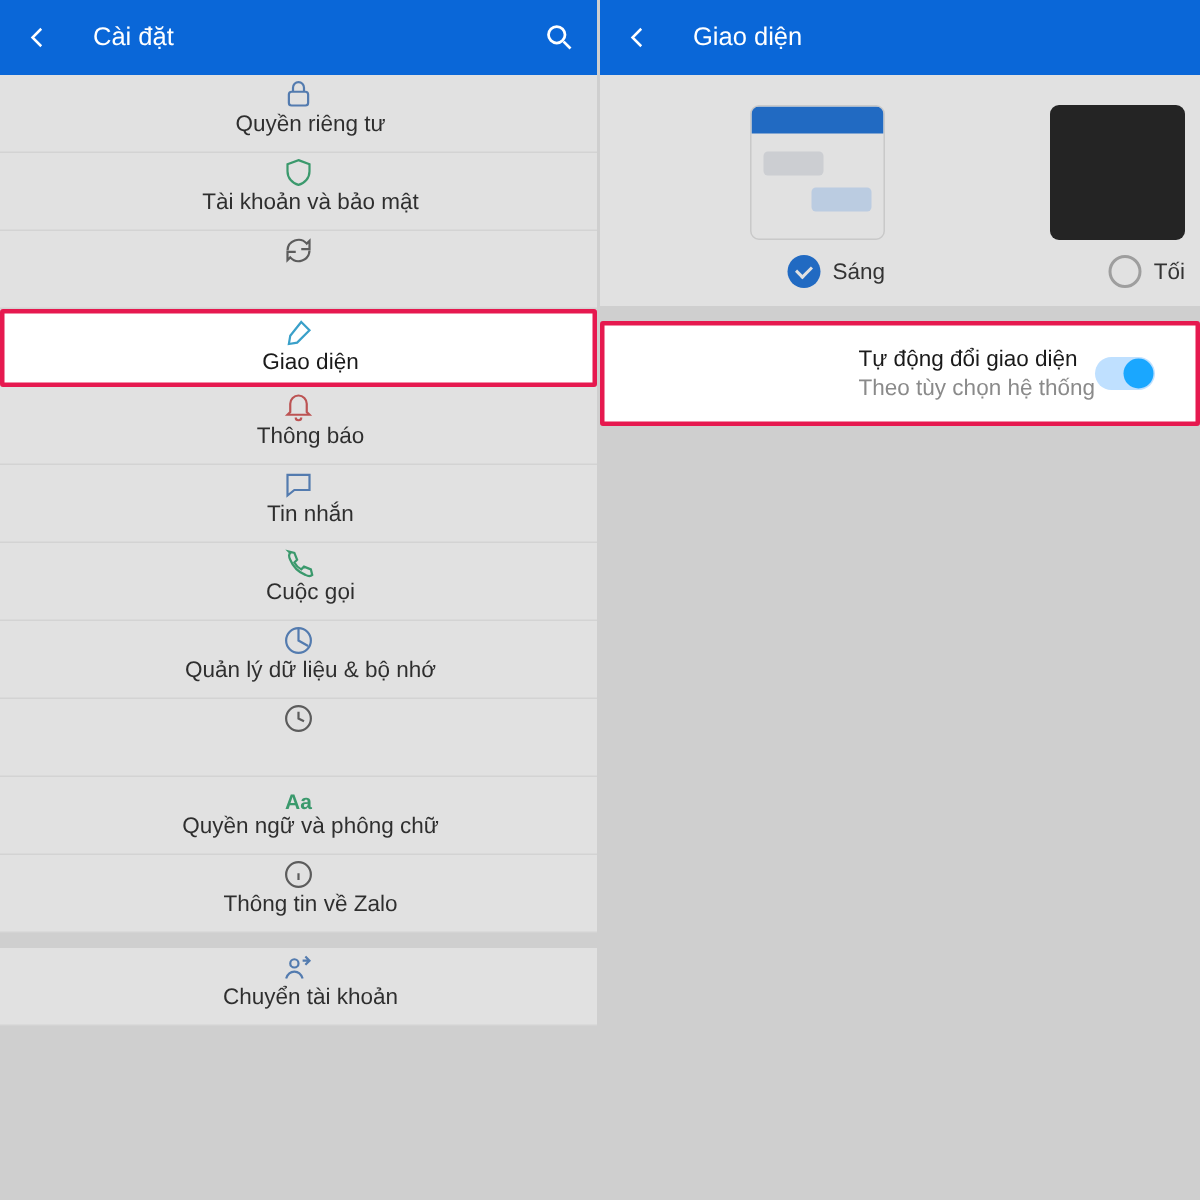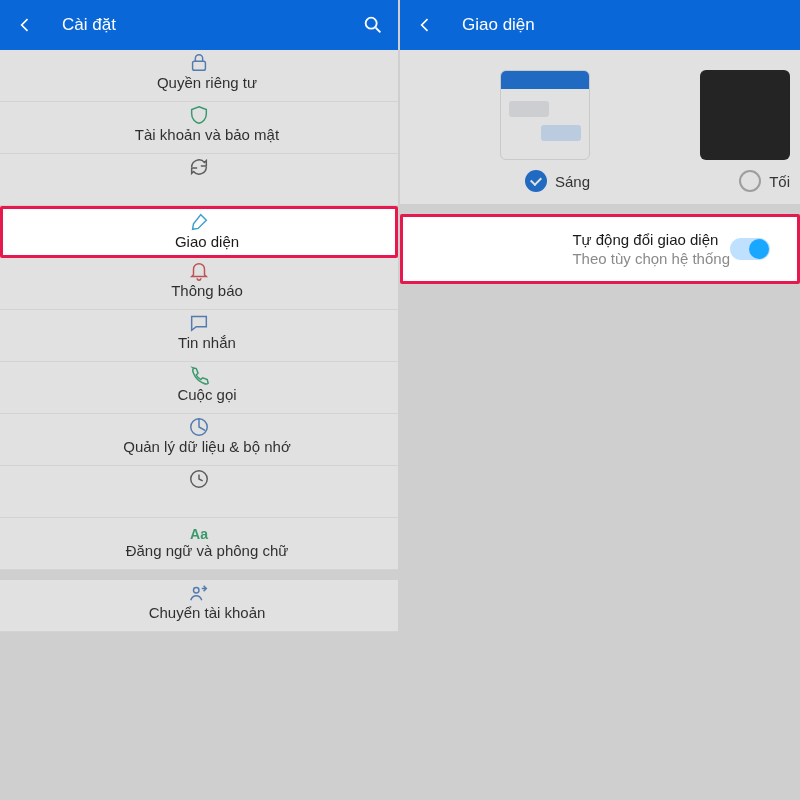--- a/index.html
+++ b/index.html
@@ -136,21 +136,30 @@
             <svg width="22" height="22" viewBox="0 0 24 24" fill="none" stroke="#555" stroke-width="1.6">
               <circle cx="12" cy="12" r="9"></circle>
               <path d="M12 7v5l4 2"></path>
             </svg>
           </span>
       </div>
       <div class="item">
         <span class="icon">
             <span style="color:#2aa36a;font-size:14px;font-weight:600">Aa</span>
           </span>
-        <span class="label">Đăng ngữ và phông chữ</span>
+        <span class="label">Quyền ngữ và phông chữ</span>
+      </div>
+      <div class="item">
+        <span class="icon">
+            <svg width="22" height="22" viewBox="0 0 24 24" fill="none" stroke="#555" stroke-width="1.6">
+              <circle cx="12" cy="12" r="9"></circle>
+              <path d="M12 8h.01M12 11v5"></path>
+            </svg>
+          </span>
+        <span class="label">Thông tin về Zalo</span>
       </div>
 
       <div class="gap"></div>
 
       <div class="item">
         <span class="icon">
             <svg width="22" height="22" viewBox="0 0 24 24" fill="none" stroke="#4a7dbf" stroke-width="1.6">
               <circle cx="9" cy="9" r="3"></circle>
               <path d="M3 20c1-3 3-5 6-5s5 2 6 5"></path>
               <path d="M17 4l3 3-3 3M20 7h-5"></path>

